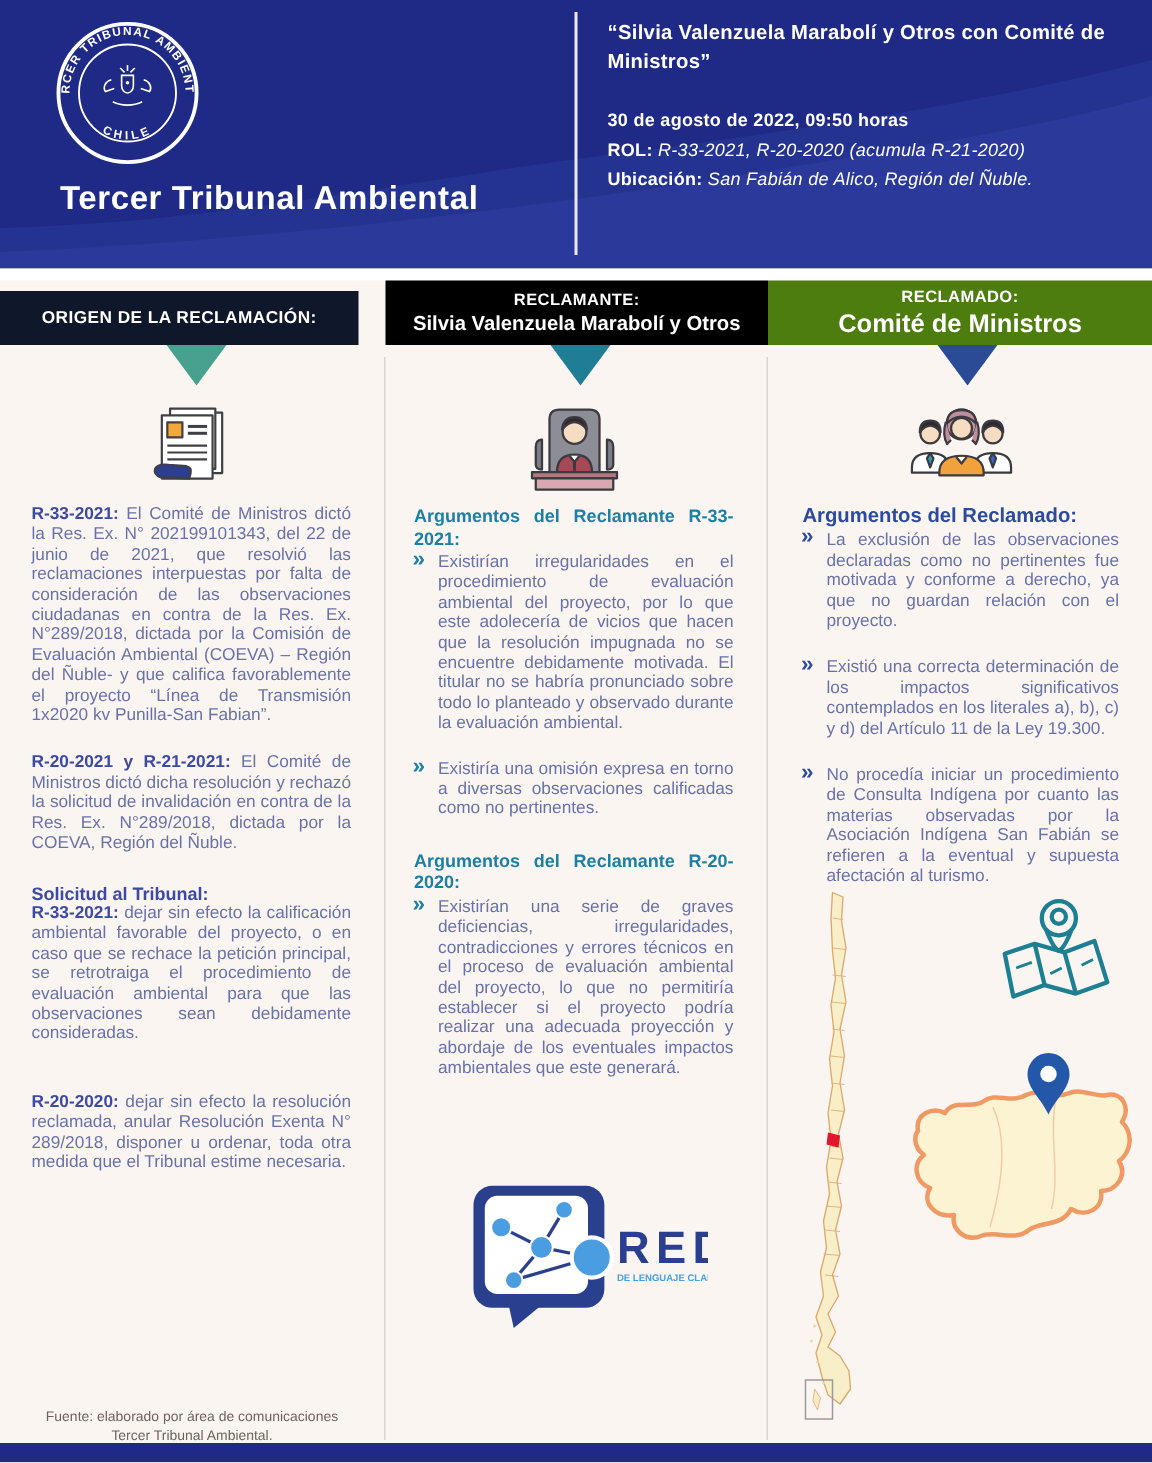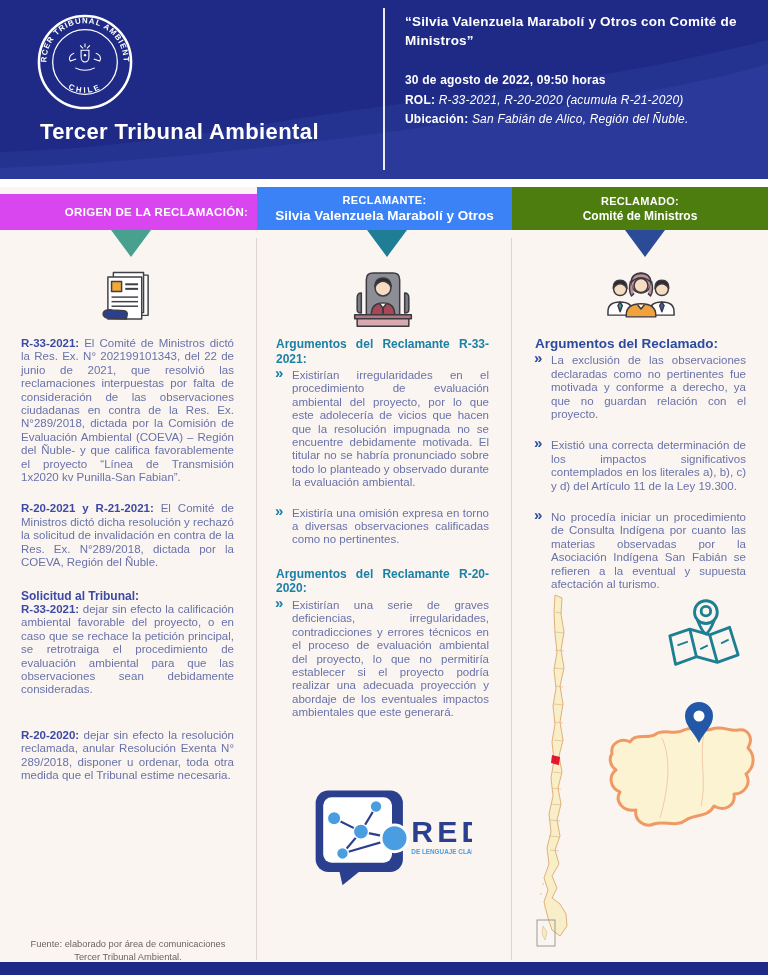--- a/index.html
+++ b/index.html
@@ -13,26 +13,26 @@
   .brand { position:absolute; left:40px; top:119px; color:#ffffff; font-size:22px; font-weight:bold; letter-spacing:0.4px; }
   .header-vline { position:absolute; left:383px; top:8px; width:2px; height:162px; background:rgba(255,255,255,0.9); }
   .header-right { position:absolute; left:405px; top:12px; width:345px; color:#ffffff; }
   .case-title { font-size:13.5px; font-weight:bold; line-height:1.42; margin-bottom:24px; letter-spacing:0.2px; }
   .meta-line { font-size:12px; margin-bottom:6px; line-height:1.1; letter-spacing:0.2px; font-weight:bold; }
   .meta-line .val { font-weight:normal;font-style:italic; }
   .strip { position:absolute; left:0; top:179px; width:768px; height:8px; background:#ffffff; }
 
   
   .band { position:absolute; color:#ffffff; display:flex; flex-direction:column; align-items:center; justify-content:center; text-align:center; }
-  .band-origin    { left:0;   top:194px; width:239px; height:36px; background:#d946ef;padding-left:37px; }
-  .band-claimant  { left:257px; top:187px; width:255px; height:43px; background:#3b82f6; }
+  .band-origin    { left:0;   top:194px; width:239px; height:36px; background:#0f172a; }
+  .band-claimant  { left:257px; top:187px; width:255px; height:43px; background:#000000; }
   .band-respondent{ left:512px; top:187px; width:256px; height:43px; background:#4d7c0f; }
   .band .l1 { font-size:11px; font-weight:bold; letter-spacing:0.3px; }
   .band .l2 { font-size:13.5px; font-weight:bold; margin-top:2px; }
-  .band-respondent .l2 { font-size:12px; }
+  .band-respondent .l2 { font-size:17px; }
   .band-origin .l1 { font-size:11.5px; }
   .tri { position:absolute; top:230px; width:0; height:0;
          border-left:20px solid transparent; border-right:20px solid transparent; }
   .tri-1 { left:111px; border-top:27px solid #47a18e; }
   .tri-2 { left:367px; border-top:27px solid #1f7e96; }
   .tri-3 { left:625px; border-top:27px solid #2c4b97; }
 
   .divider { position:absolute; top:238px; width:1px; height:722px; background:#ddd4cf; }
   .div-1 { left:256px; } .div-2 { left:511px; }
 

